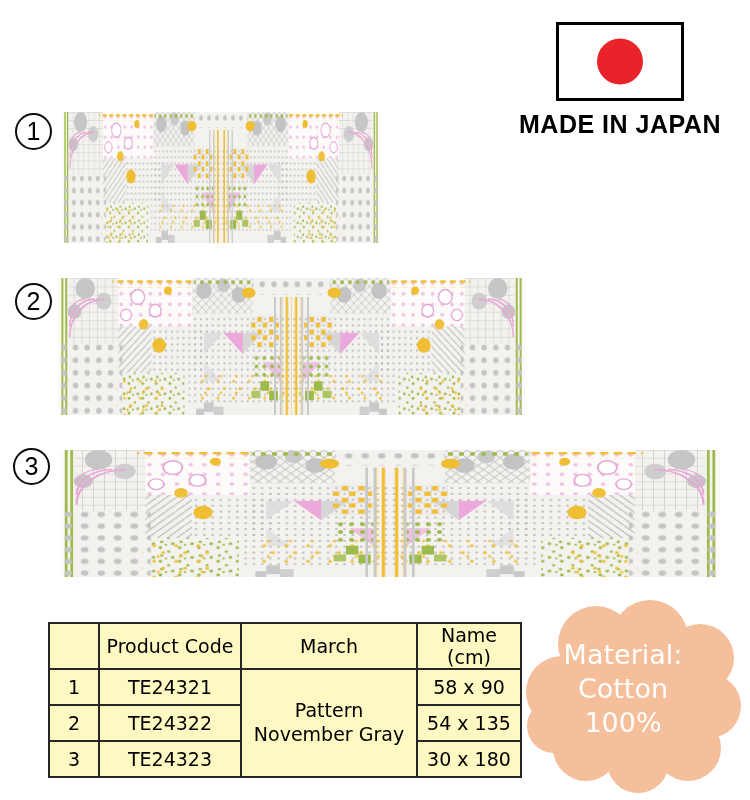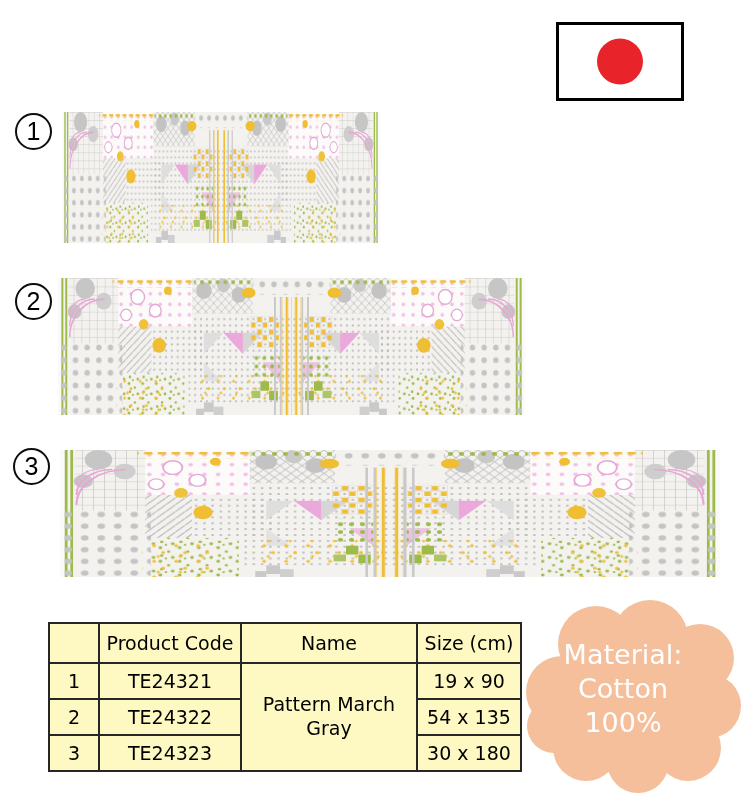--- a/index.html
+++ b/index.html
@@ -184,20 +184,21 @@
       </g>
     </defs>
   </svg>
 
   <div class="origin">
     <div class="flag">
       <svg width="122" height="73" viewBox="0 0 122 73">
         <circle cx="61" cy="36.5" r="23" fill="#e8232a"></circle>
       </svg>
     </div>
+    <div class="origin-label">MADE IN JAPAN</div>
   </div>
 
   <div class="badge b1">1</div>
   <div class="badge b2">2</div>
   <div class="badge b3">3</div>
 
   <svg class="fabric f1" viewBox="0 0 480 130" preserveAspectRatio="none">
       <use href="#fabricFull"></use>
     </svg>
   <svg class="fabric f2" viewBox="0 0 480 130" preserveAspectRatio="none">
@@ -205,28 +206,28 @@
     </svg>
   <svg class="fabric f3" viewBox="0 0 480 130" preserveAspectRatio="none">
       <use href="#fabricFull"></use>
     </svg>
 
   <table class="spec">
     <tbody>
         <tr>
       <th class="col-no"></th>
       <th class="col-code">Product Code</th>
-      <th class="col-name">Name</th>
-      <th class="col-size">Size (cm)</th>
+      <th class="col-name">March</th>
+      <th class="col-size">Name (cm)</th>
     </tr>
     <tr>
       <td>1</td>
       <td>TE24321</td>
-      <td class="name-cell" rowspan="3">Pattern March Gray</td>
-      <td>19 x 90</td>
+      <td class="name-cell" rowspan="3">Pattern November Gray</td>
+      <td>58 x 90</td>
     </tr>
     <tr>
       <td>2</td>
       <td>TE24322</td>
       <td>54 x 135</td>
     </tr>
     <tr>
       <td>3</td>
       <td>TE24323</td>
       <td>30 x 180</td>

